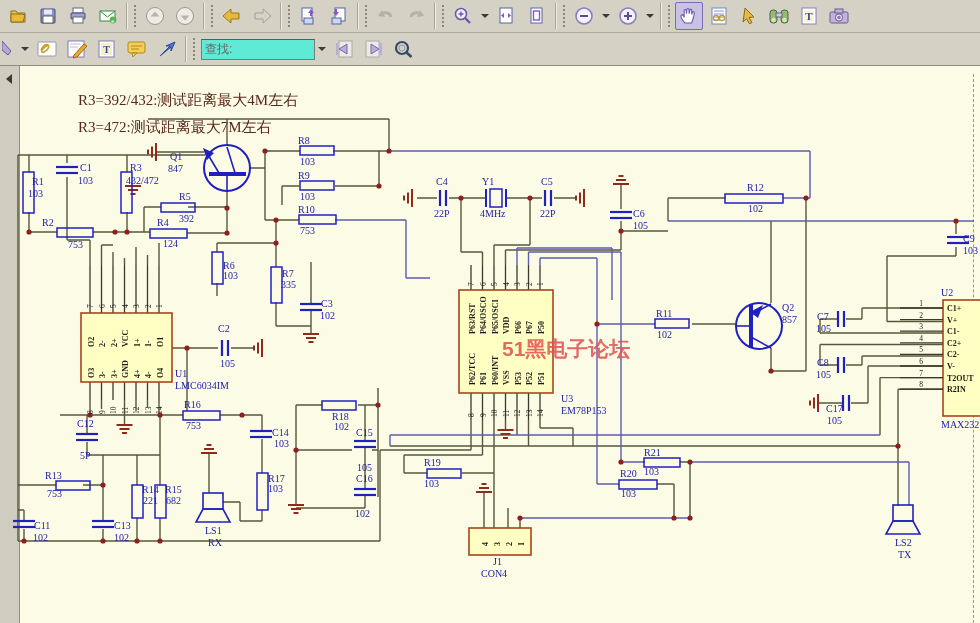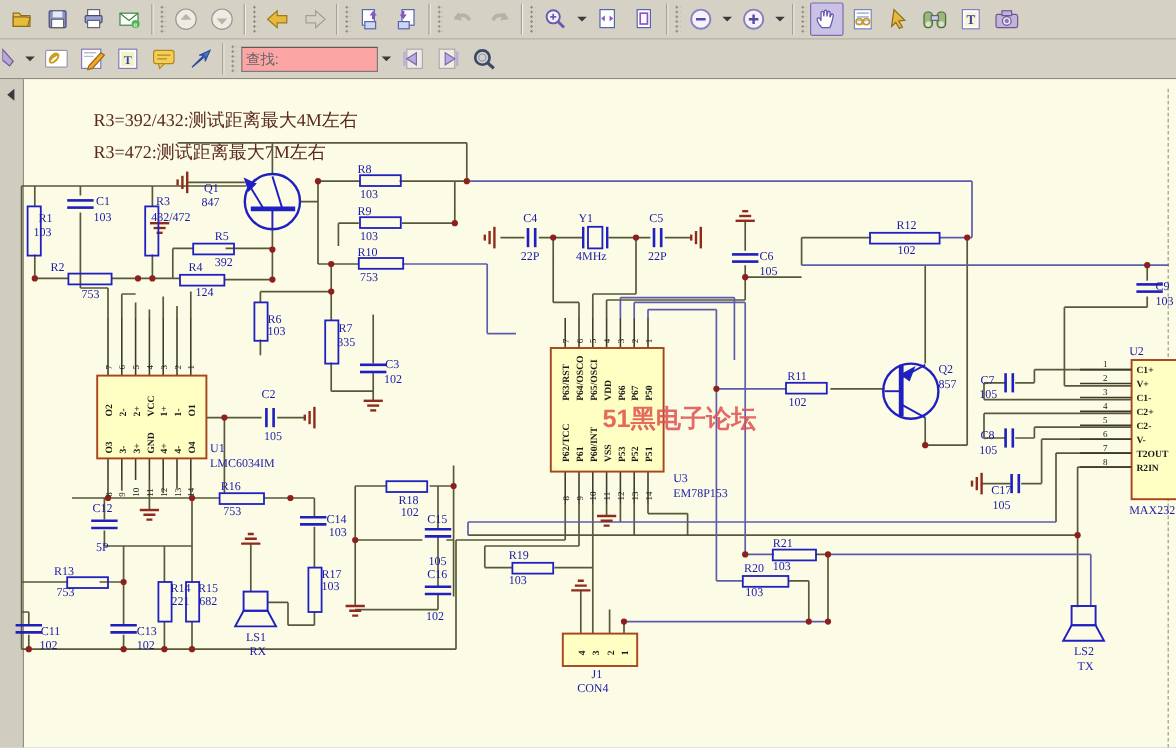--- a/index.html
+++ b/index.html
@@ -10,21 +10,21 @@
   #tb1{top:0;height:32px;border-bottom:1px solid #AEAA9C;padding-left:3px;}
   #tb2{top:33px;height:32px;border-bottom:1px solid #8F8B7E;padding-left:0px;}
   .btn{width:26px;height:26px;margin:0 1px;display:flex;align-items:center;justify-content:center;
     border:1px solid transparent;border-radius:2px;flex:0 0 auto;}
   .btn.active{background:#C9C2E4;border:1px solid #7B6BB0;}
   .sep{width:0;height:26px;border-left:1px solid #A8A497;border-right:1px solid #EFEDE6;margin:0 3px;flex:0 0 auto;}
   .grip{width:5px;height:24px;margin:0 2px;flex:0 0 auto;
     background-image:radial-gradient(#8a8678 0.8px, transparent 1px);background-size:4px 4px;}
   .caret{width:0;height:0;border-left:4px solid transparent;border-right:4px solid transparent;
     border-top:4px solid #3a3a3a;margin:0 3px;flex:0 0 auto;}
-  .findbox{width:112px;height:19px;background:#fca5a5;border:1px solid #7b7b7b;
+  .findbox{width:112px;height:19px;background:#5eead4;border:1px solid #7b7b7b;
     border-top-color:#5a5a5a;margin-left:2px;display:flex;align-items:center;flex:0 0 auto;}
   .findbox input{border:none;outline:none;width:100%;height:15px;font-size:12px;color:#666;
     font-family:"Liberation Sans",sans-serif;padding:0 3px;background:transparent;}
   
   #leftstrip{position:absolute;left:0;top:66px;width:19px;bottom:0;background:#D0CCC0;
     border-right:1px solid #94907F;}
   #page{position:absolute;left:20px;top:66px;right:0;bottom:0;background:#FCFCE6;}
   #pageedge{position:absolute;left:973px;top:74px;bottom:0;width:0;border-left:1px dashed #9a9a8a;}
   svg text{user-select:none;}
   .lbl{font:10px "Liberation Serif",serif;fill:#1A1AA8;}

